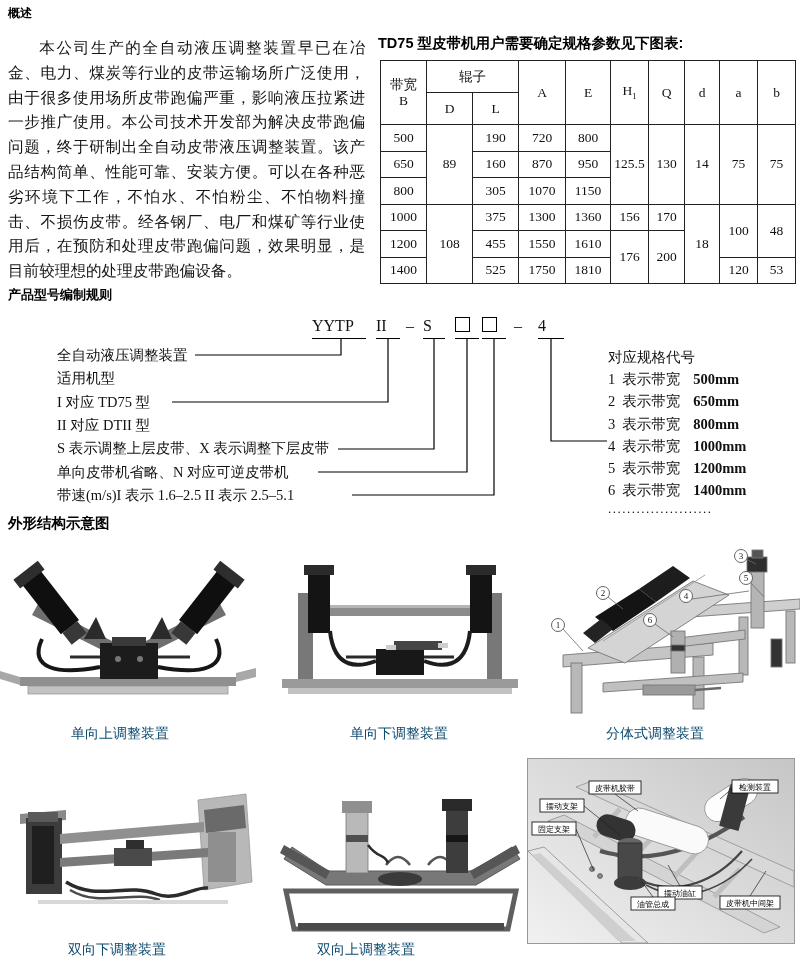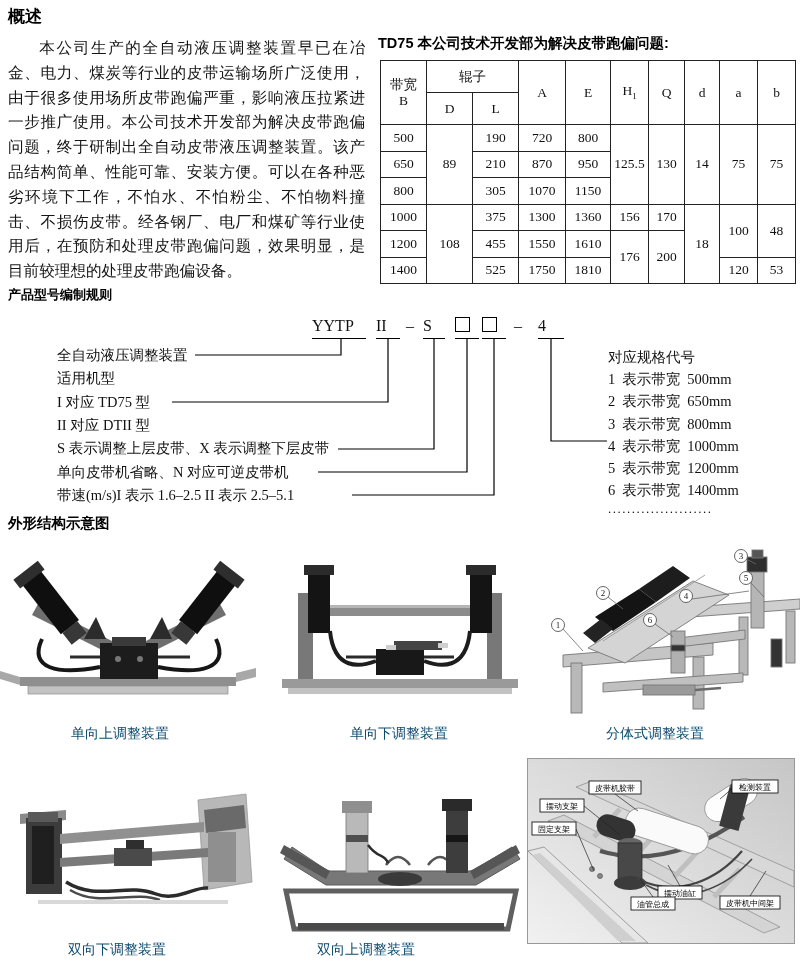--- a/index.html
+++ b/index.html
@@ -1,56 +1,56 @@
 <!DOCTYPE html>
 <html><head>
 <meta charset="utf-8">
 <style>
   html,body{margin:0;padding:0;background:#ffffff;}
   .page{position:relative;width:800px;height:968px;background:#fff;overflow:hidden;
         font-family:"Liberation Serif","DejaVu Serif",serif;color:#111;}
   .abs{position:absolute;}
   .h-sans{font-family:"Liberation Sans","DejaVu Sans",sans-serif;font-weight:bold;color:#000;}
-  .overview-heading{left:8px;top:5px;font-size:17px;}
+  .overview-heading{left:8px;top:5px;font-size:12px;}
   .overview-body{left:8px;top:36px;width:357px;font-size:15.6px;line-height:24.8px;
                  text-align:justify;text-indent:2em;color:#151515;}
   .spec-title{left:378px;top:34px;font-size:14.5px;white-space:nowrap;}
   table.spec{position:absolute;left:380px;top:60px;border-collapse:collapse;table-layout:fixed;padding-left:33px;}
   table.spec td{border:1px solid #222;text-align:center;vertical-align:middle;
                 font-size:13.5px;padding:0;line-height:1.15;}
   table.spec .hd-cn{font-size:13.5px;}
   tr.hrow{height:32px;} tr.drow{height:26.5px;}
   .rules-heading{left:8px;top:286px;font-size:13px;}
   .diagram{left:0;top:308px;width:800px;height:206px;}
   .code-part{position:absolute;top:6px;height:24px;line-height:24px;text-align:left;
              font-size:16px;border-bottom:1.5px solid #000;}
   .code-dash{position:absolute;top:6px;height:24px;line-height:24px;text-align:center;font-size:16px;}
   .code-box{display:inline-block;width:13px;height:13px;border:1.2px solid #000;vertical-align:-1px;}
   .dg-label{position:absolute;left:57px;width:360px;height:23.3px;line-height:23.3px;
             font-size:14.5px;white-space:nowrap;}
   .spec-codes{position:absolute;left:608px;top:38px;font-size:14.5px;}
   .spec-codes-heading{height:22px;line-height:22px;}
   .spec-item{display:flex;gap:7px;height:22.3px;line-height:22.3px;white-space:nowrap;}
-  .spec-item .val{}
+  .spec-item .val{margin-left:6px;font-weight:bold;}
   .spec-ellipsis{height:18px;line-height:14px;letter-spacing:1.5px;font-size:13px;}
   .structure-heading{left:8px;top:514px;font-size:14.5px;}
   .figure{position:absolute;}
   .caption{position:absolute;transform:translateX(-50%);font-size:14px;white-space:nowrap;color:#0c4a6e;}
   svg text.callout-num{font-size:9px;fill:#222;font-family:"Liberation Serif","DejaVu Serif",serif;}
   svg text.part-label-text{font-size:8px;fill:#000;font-family:"Liberation Serif","DejaVu Serif",serif;}
 </style>
 </head>
 <body>
 
 <div class="page">
 
   <div class="abs h-sans overview-heading">概述</div>
   <div class="abs overview-body">本公司生产的全自动液压调整装置早已在冶金、电力、煤炭等行业的皮带运输场所广泛使用，由于很多使用场所皮带跑偏严重，影响液压拉紧进一步推广使用。本公司技术开发部为解决皮带跑偏问题，终于研制出全自动皮带液压调整装置。该产品结构简单、性能可靠、安装方便。可以在各种恶劣环境下工作，不怕水、不怕粉尘、不怕物料撞击、不损伤皮带。经各钢厂、电厂和煤矿等行业使用后，在预防和处理皮带跑偏问题，效果明显，是目前较理想的处理皮带跑偏设备。</div>
 
-  <div class="abs h-sans spec-title">TD75 本公司技术开发部为解决皮带跑偏问题:</div>
+  <div class="abs h-sans spec-title">TD75 型皮带机用户需要确定规格参数见下图表:</div>
   <table class="spec">
     <colgroup>
         <col style="width:46px">
         <col style="width:46px">
         <col style="width:46px">
         <col style="width:47px">
         <col style="width:45px">
         <col style="width:38px">
         <col style="width:36px">
         <col style="width:35px">
@@ -83,21 +83,21 @@
       <td>720</td>
       <td>800</td>
       <td rowspan="3">125.5</td>
       <td rowspan="3">130</td>
       <td rowspan="3">14</td>
       <td rowspan="3">75</td>
       <td rowspan="3">75</td>
     </tr>
     <tr class="drow">
       <td>650</td>
-      <td>210</td>
+      <td>160</td>
       <td>870</td>
       <td>950</td>
     </tr>
     <tr class="drow">
       <td>800</td>
       <td>305</td>
       <td>1070</td>
       <td>1150</td>
     </tr>
     <tr class="drow">

